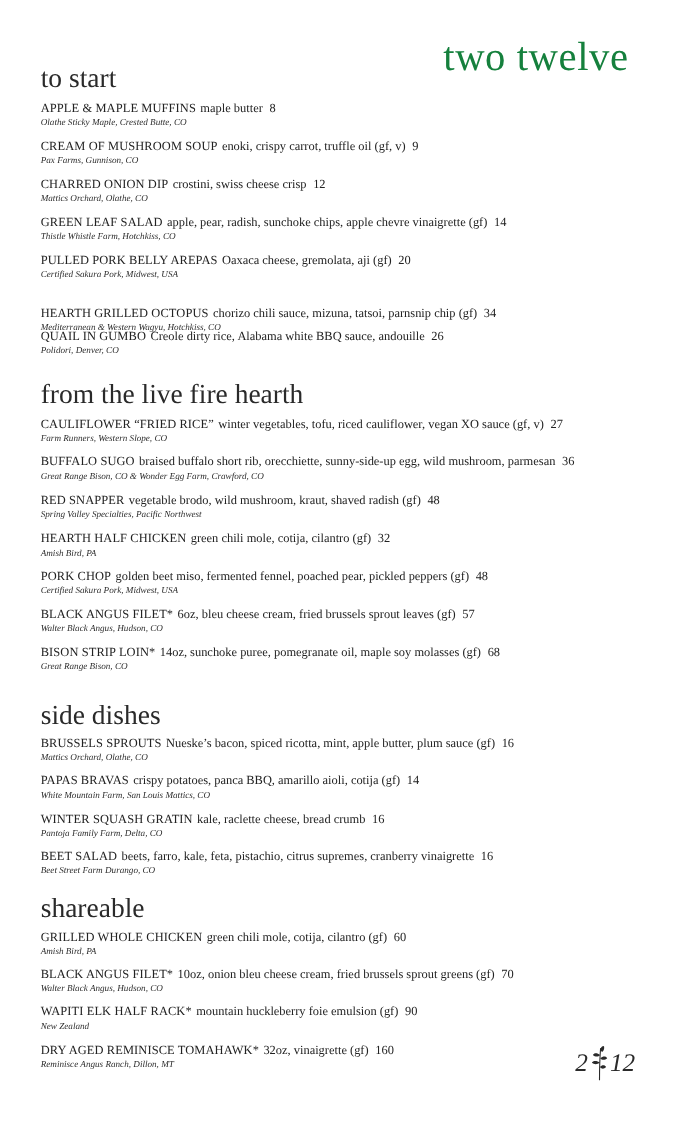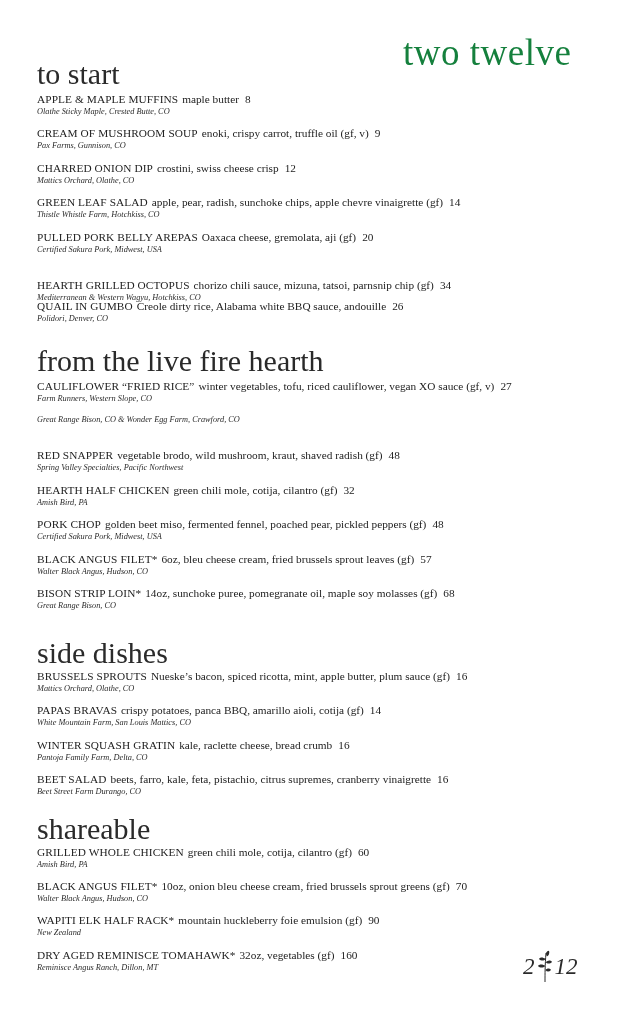--- a/index.html
+++ b/index.html
@@ -8,21 +8,21 @@
       font-family: "Liberation Serif", "DejaVu Serif", serif;
       color: #262626;
     }
     .brand {
       position: absolute; left: 403px; top: 34px;
       font-size: 37px; letter-spacing: 0.5px; color: #15803d;
       line-height: 1;
     }
     .section-title {
       position: absolute; left: 37px;
-      font-size: 30px; color: #2a2a2a; line-height: 1;
+      font-size: 25px; color: #2a2a2a; line-height: 1;
     }
     .item {
       position: absolute; left: 37px; width: 560px; font-family: Liberation Serif, serif;
     }
     .item-line {
       font-size: 11.3px; line-height: 13px; white-space: nowrap; color: #222;
     }
     .item-name { letter-spacing: 0.1px; }
     .item-desc { margin-left: 4px; }
     .item-price { margin-left: 6px; }
@@ -73,20 +73,21 @@
   <div class="item-source">Polidori, Denver, CO</div>
 </div>
 
 <div class="section-title" style="top:346px">from the live fire hearth</div>
 
 <div class="item" style="top:380px">
   <div class="item-line"><span class="item-name">CAULIFLOWER “FRIED RICE”</span><span class="item-desc">winter vegetables, tofu, riced cauliflower, vegan XO sauce (gf, v)</span><span class="item-price">27</span></div>
   <div class="item-source">Farm Runners, Western Slope, CO</div>
 </div>
 <div class="item" style="top:414px">
+  <div class="item-line"><span class="item-name">BUFFALO SUGO</span><span class="item-desc">braised buffalo short rib, orecchiette, sunny-side-up egg, wild mushroom, parmesan</span><span class="item-price">36</span></div>
   <div class="item-source">Great Range Bison, CO &amp; Wonder Egg Farm, Crawford, CO</div>
 </div>
 <div class="item" style="top:449px">
   <div class="item-line"><span class="item-name">RED SNAPPER</span><span class="item-desc">vegetable brodo, wild mushroom, kraut, shaved radish (gf)</span><span class="item-price">48</span></div>
   <div class="item-source">Spring Valley Specialties, Pacific Northwest</div>
 </div>
 <div class="item" style="top:484px">
   <div class="item-line"><span class="item-name">HEARTH HALF CHICKEN</span><span class="item-desc">green chili mole, cotija, cilantro (gf)</span><span class="item-price">32</span></div>
   <div class="item-source">Amish Bird, PA</div>
 </div>
@@ -130,21 +131,21 @@
 </div>
 <div class="item" style="top:880px">
   <div class="item-line"><span class="item-name">BLACK ANGUS FILET*</span><span class="item-desc">10oz, onion bleu cheese cream, fried brussels sprout greens (gf)</span><span class="item-price">70</span></div>
   <div class="item-source">Walter Black Angus, Hudson, CO</div>
 </div>
 <div class="item" style="top:914px">
   <div class="item-line"><span class="item-name">WAPITI ELK HALF RACK*</span><span class="item-desc">mountain huckleberry foie emulsion (gf)</span><span class="item-price">90</span></div>
   <div class="item-source">New Zealand</div>
 </div>
 <div class="item" style="top:949px">
-  <div class="item-line"><span class="item-name">DRY AGED REMINISCE TOMAHAWK*</span><span class="item-desc">32oz, vegetables (gf)</span><span class="item-price">160</span></div>
+  <div class="item-line"><span class="item-name">DRY AGED REMINISCE TOMAHAWK*</span><span class="item-desc">32oz, vinaigrette (gf)</span><span class="item-price">160</span></div>
   <div class="item-source">Reminisce Angus Ranch, Dillon, MT</div>
 </div>
 
 <div class="footer-logo">
   <span>2</span>
   <svg width="18" height="34" viewBox="0 0 18 34">
     <path d="M9 33 C9 25 9 16 10 4" stroke="#2a2a2a" stroke-width="1" fill="none"></path>
     <path d="M10 4 C12 1 14 1 13 5 C12 8 10 8 10 4 Z" fill="#2a2a2a"></path>
     <path d="M9.5 10 C7 8 4 8 3 10 C5 12 8 12 9.5 10 Z" fill="#2a2a2a"></path>
     <path d="M9.7 13 C12 11 15 11 16 13 C14 15 11 15 9.7 13 Z" fill="#2a2a2a"></path>

